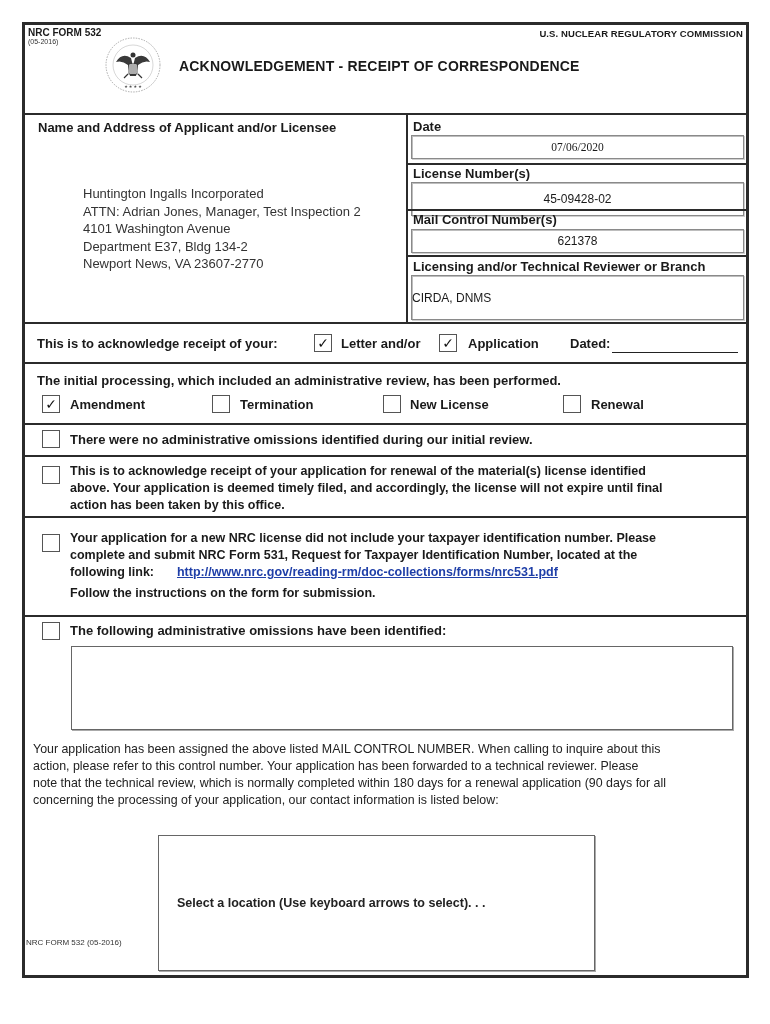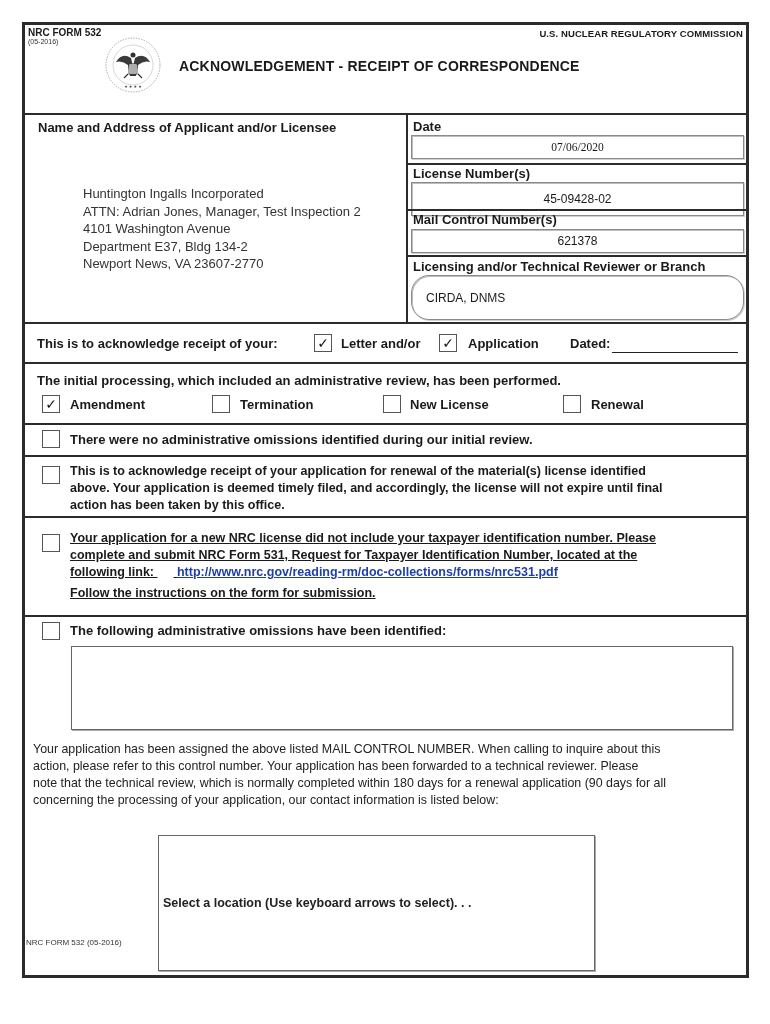--- a/index.html
+++ b/index.html
@@ -79,21 +79,21 @@
 
 <div class="abs lbl-bold" style="left:413px; top:166px;">License Number(s)</div>
 <div class="field center" style="left:411px; top:182px; width:333px; height:34px;">45-09428-02</div>
 <div class="hline" style="left:407px; top:209px; width:342px;"></div>
 
 <div class="abs lbl-bold" style="left:413px; top:212px;">Mail Control Number(s)</div>
 <div class="field center" style="left:411px; top:229px; width:333px; height:24px;">621378</div>
 <div class="hline" style="left:407px; top:255px; width:342px;"></div>
 
 <div class="abs lbl-bold" style="left:413px; top:259px;">Licensing and/or Technical Reviewer or Branch</div>
-<div class="field" style="left:411px; top:275px; width:333px; height:45px; display:flex; align-items:center; padding-left:14px;border-radius:18px;">CIRDA, DNMS</div>
+<div class="field" style="left:411px; top:275px; width:333px; height:45px; display:flex; align-items:center; padding-left:0;">CIRDA, DNMS</div>
 
 <div class="hline" style="left:22px; top:322px; width:727px;"></div>
 <div class="abs lbl-bold" style="left:37px; top:336px;">This is to acknowledge receipt of your:</div>
 <div class="cb" style="left:314px; top:334px;">✓</div>
 <div class="abs lbl-bold" style="left:341px; top:336px;">Letter and/or</div>
 <div class="cb" style="left:439px; top:334px;">✓</div>
 <div class="abs lbl-bold" style="left:468px; top:336px;">Application</div>
 <div class="abs lbl-bold" style="left:570px; top:336px;">Dated:</div>
 <div class="abs" style="left:612px; top:335px; width:126px; height:18px; border-bottom:1.5px solid #222;"></div>
 
@@ -116,21 +116,21 @@
 <div class="hline" style="left:22px; top:455px; width:727px;"></div>
 <div class="cb" style="left:42px; top:466px;"></div>
 <div class="abs para" style="left:70px; top:463px; font-weight:bold; width:670px;">
   <div>This is to acknowledge receipt of your application for renewal of the material(s) license identified</div>
   <div>above.  Your application is deemed timely filed, and accordingly, the license will not expire until final</div>
   <div>action has been taken by this office.</div>
 </div>
 
 <div class="hline" style="left:22px; top:516px; width:727px;"></div>
 <div class="cb" style="left:42px; top:534px;"></div>
-<div class="abs para" style="left:70px; top:530px; font-weight:bold; width:670px;text-decoration:underline;">
+<div class="abs para" style="left:70px; top:530px; font-weight:bold; width:670px;">
   <div>Your application for a new NRC license did not include your taxpayer identification number.  Please</div>
   <div>complete and submit NRC Form 531, Request for Taxpayer Identification Number, located at the</div>
   <div>
     <span>following link:</span>
     <span style="display:inline-block; width:16px;"></span>
     <a class="link">http://www.nrc.gov/reading-rm/doc-collections/forms/nrc531.pdf</a>
   </div>
   <div style="margin-top:4px;">Follow the instructions on the form for submission.</div>
 </div>
 
@@ -139,17 +139,17 @@
 <div class="abs lbl-bold" style="left:70px; top:623px;">The following administrative omissions have been identified:</div>
 <div class="textbox" style="left:71px; top:646px; width:662px; height:84px;"></div>
 
 <div class="abs para" style="left:33px; top:741px; width:712px; color:#222; font-size:12.4px;">
   <div>Your application has been assigned the above listed MAIL CONTROL NUMBER.  When calling to inquire about this</div>
   <div>action, please refer to this control number.  Your application has been forwarded to a technical reviewer.  Please</div>
   <div>note that the technical review, which is normally completed within 180 days for a renewal application (90 days for all</div>
   <div>concerning the processing of your application, our contact information is listed below:</div>
 </div>
 
-<div class="textbox" style="left:158px; top:835px; width:437px; height:136px; display:flex; align-items:center; padding-left:4px;">
+<div class="textbox" style="left:158px; top:835px; width:437px; height:136px; display:flex; align-items:center; padding-left:18px;">
   <span class="lbl-bold" style="font-size:12.5px; color:#222;">Select a location (Use keyboard arrows to select). . .</span>
 </div>
 
 <div class="abs footer">NRC FORM 532 (05-2016)</div>
 
 </body></html>

